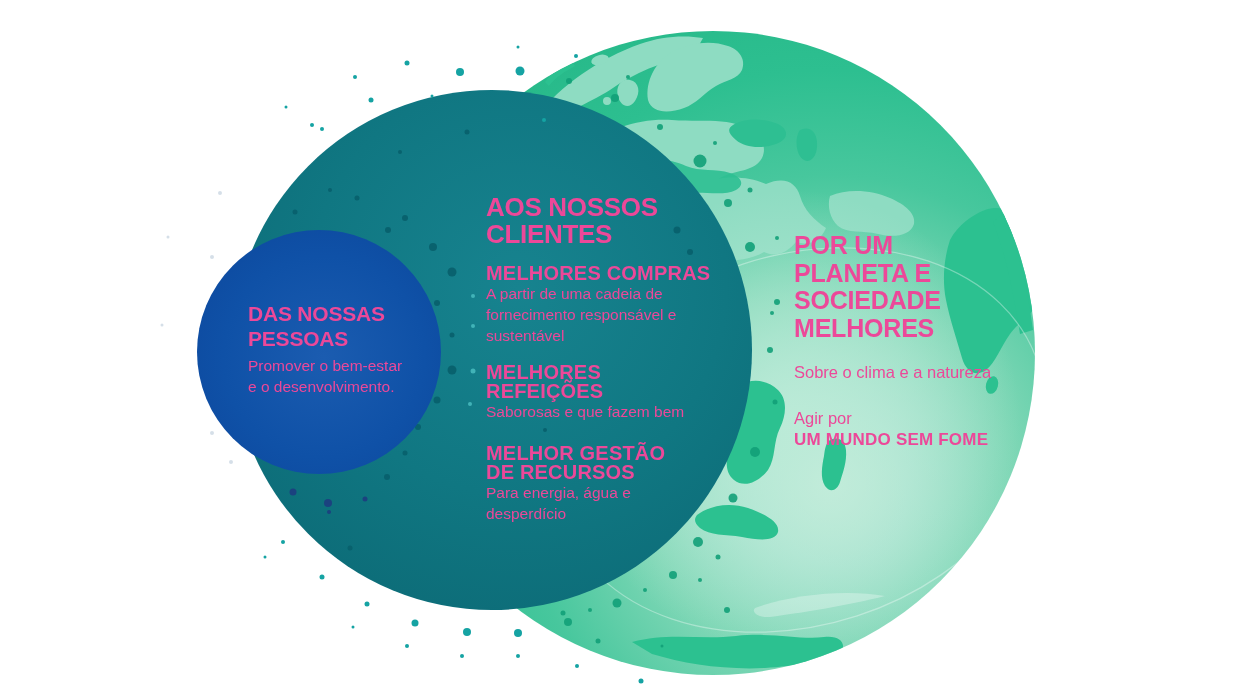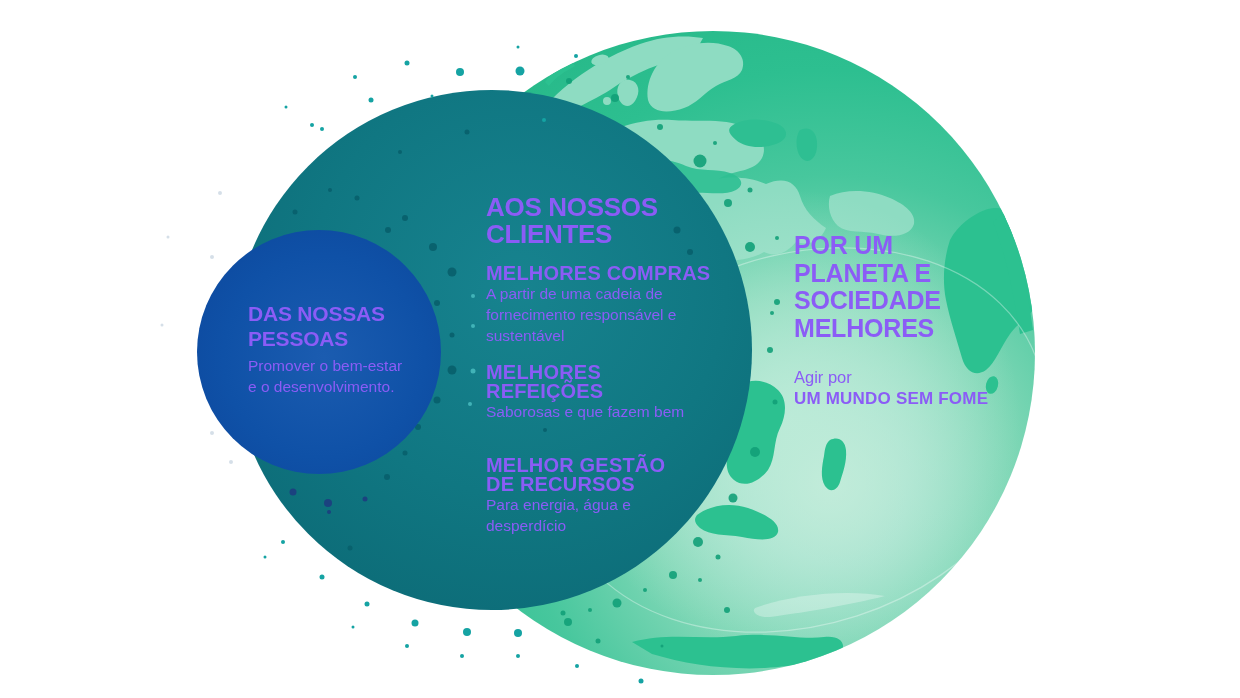--- a/index.html
+++ b/index.html
@@ -1,34 +1,34 @@
 <!DOCTYPE html>
 <html><head>
 <meta charset="utf-8">
 <style>
   html,body{margin:0;padding:0;background:#ffffff;}
   .canvas{
     position:relative;width:1240px;height:698px;background:#ffffff;
     overflow:hidden;font-family:"Liberation Sans",sans-serif;color:#ffffff;
   }
   .art{position:absolute;left:0;top:0;}
-  .label{position:absolute;color:#8b5cf6;}
+  .label{position:absolute;color:#ec4899;}
   .ttl{font-weight:bold;}
   
   .people{left:248px;top:301px;width:190px;}
   .people .ttl{font-size:21px;line-height:25px;letter-spacing:-0.2px;}
   .people .body{font-size:15.5px;line-height:21px;margin-top:4px;}
   
   .clients{left:486px;top:194px;width:230px;}
   .clients .ttl{font-size:26px;line-height:27px;letter-spacing:-0.3px;}
   .sec{margin-top:16px;}
   .sec .h{font-size:20px;font-weight:bold;line-height:19px;letter-spacing:0.2px;}
   .sec .b{font-size:15.5px;line-height:21px;}
   .sec.gap2{margin-top:17px;}
-  .sec.gap3{margin-top:34px;}
+  .sec.gap3{margin-top:22px;}
   
   .planet{left:794px;top:232px;width:240px;}
   .planet .ttl{font-size:25px;line-height:27.5px;letter-spacing:-0.2px;}
   .planet .sec1{margin-top:19px;}
   .planet .h{font-size:16px;font-weight:bold;line-height:20px;letter-spacing:0.2px;}
   .planet .b{font-size:16.5px;line-height:22px;}
   .planet .sec2{margin-top:11px;}
   .planet .b2{font-size:16.5px;line-height:22px;margin-top:24px;}
   .planet .hb{font-size:17px;font-weight:bold;line-height:22px;letter-spacing:0.2px;}
 </style>
@@ -257,19 +257,20 @@
   </div>
 
   <div class="label planet">
     <div class="ttl">
       <div>POR UM</div>
       <div>PLANETA E</div>
       <div>SOCIEDADE</div>
       <div>MELHORES</div>
     </div>
     <div class="sec1">
+      <div class="b">Sobre o clima e a natureza</div>
     </div>
     <div class="sec2">
       <div class="b2">Agir por</div>
       <div class="hb">UM MUNDO SEM FOME</div>
     </div>
   </div>
 </div>
 
 </body></html>

